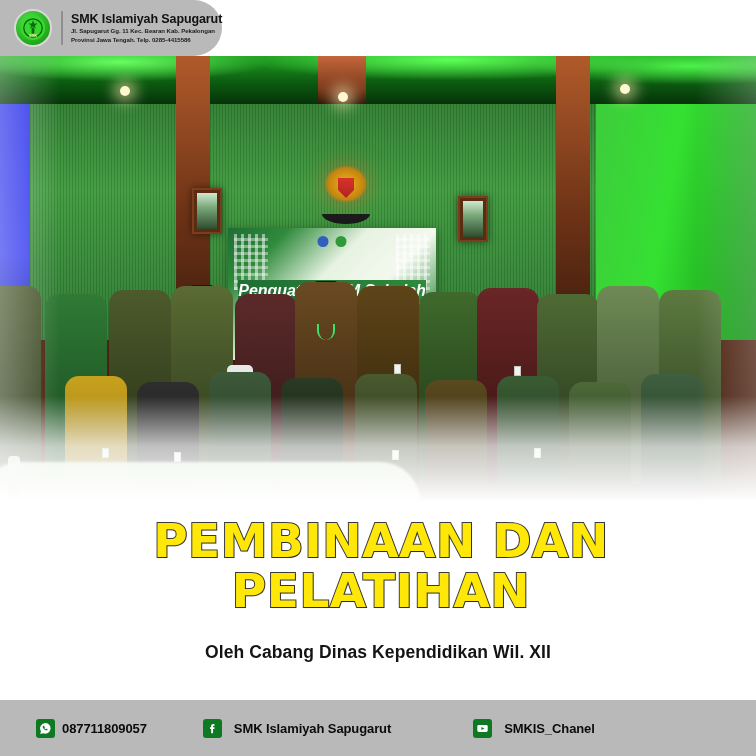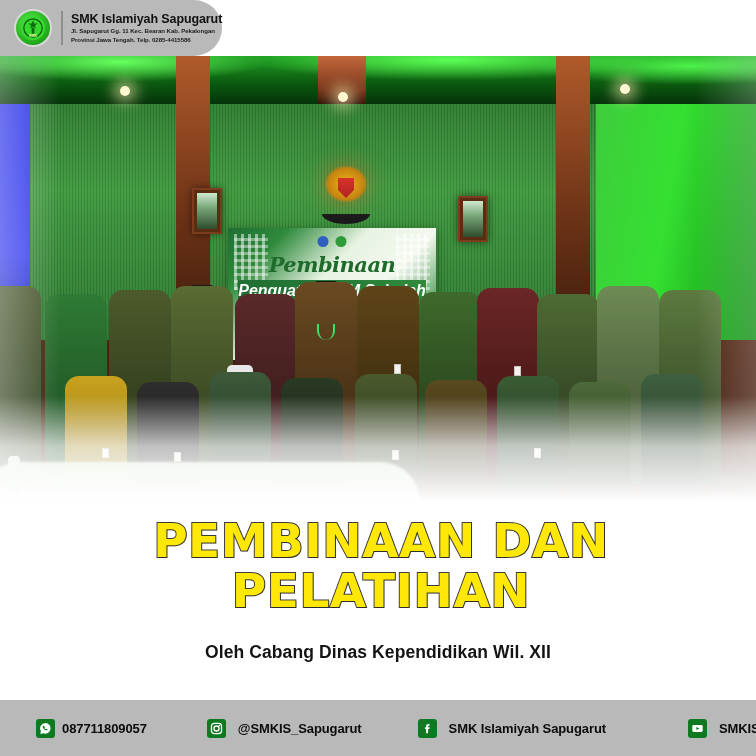--- a/index.html
+++ b/index.html
@@ -309,21 +309,20 @@
         <div class="pic"></div>
       </div>
 
     <div class="banner">
       <div class="banner-pat"></div>
       <div class="banner-pat r"></div>
       <div class="logos">
         <i class="l1"></i>
         <i class="l2"></i>
       </div>
-      <div class="t1">Pembinaan</div>
       <div class="t2">Penguatan SDM Sekolah</div>
       <div class="t3">
         <span>Dalam Implementasi Budaya Kerja</span><br>
         <span>Dan Revolusi Industri 5.0</span>
       </div>
       <div class="t4">Oleh Cabang Dinas Kependidikan Wil. XII</div>
     </div>
 
     <div class="people">
       <div class="person" style="left:10px;height:230px">
@@ -460,30 +459,20 @@
     <div class="social-item si-wa">
       <span class="sq">
         <svg width="13" height="13" viewBox="0 0 16 16" aria-hidden="true">
           <path d="M8 1.2a6.6 6.6 0 0 0-5.6 10.1L1.5 14.8l3.6-.9A6.6 6.6 0 1 0 8 1.2z" fill="#fff"></path>
           <path d="M5.7 4.6c-.2 0-.5.1-.7.3-.3.3-.5.8-.4 1.3.2 1.1 1 2.2 1.9 2.9.9.8 2 1.2 2.8 1.2.5 0 .9-.2 1.1-.5.2-.2.3-.6.2-.8l-1.2-.6c-.2-.1-.3 0-.5.2l-.3.4c-.1.1-.2.1-.4 0-.5-.2-1-.7-1.4-1.3-.1-.2-.1-.3 0-.4l.3-.3c.1-.2.1-.3.1-.4l-.5-1.1c-.1-.2-.2-.3-.3-.3z" fill="#0d7a22"></path>
         </svg>
       </span>
       <span class="lbl">087711809057</span>
     </div>
 
-    <div class="social-item si-ig">
-      <span class="sq">
-        <svg width="13" height="13" viewBox="0 0 16 16" aria-hidden="true">
-          <rect x="1.8" y="1.8" width="12.4" height="12.4" rx="3.4" fill="none" stroke="#fff" stroke-width="1.6"></rect>
-          <circle cx="8" cy="8" r="3.1" fill="none" stroke="#fff" stroke-width="1.6"></circle>
-          <circle cx="11.6" cy="4.4" r="0.95" fill="#fff"></circle>
-        </svg>
-      </span>
-      <span class="lbl">@SMKIS_Sapugarut</span>
-    </div>
 
     <div class="social-item si-fb">
       <span class="sq">
         <svg width="13" height="13" viewBox="0 0 16 16" aria-hidden="true">
           <path d="M10.4 2.4H8.9c-1.6 0-2.6 1-2.6 2.7v1.3H4.9v2.2h1.4v5.1h2.4V8.6h1.6l.3-2.2H8.7V5.3c0-.5.2-.8.8-.8h1z" fill="#fff"></path>
         </svg>
       </span>
       <span class="lbl">SMK Islamiyah Sapugarut</span>
     </div>
 

